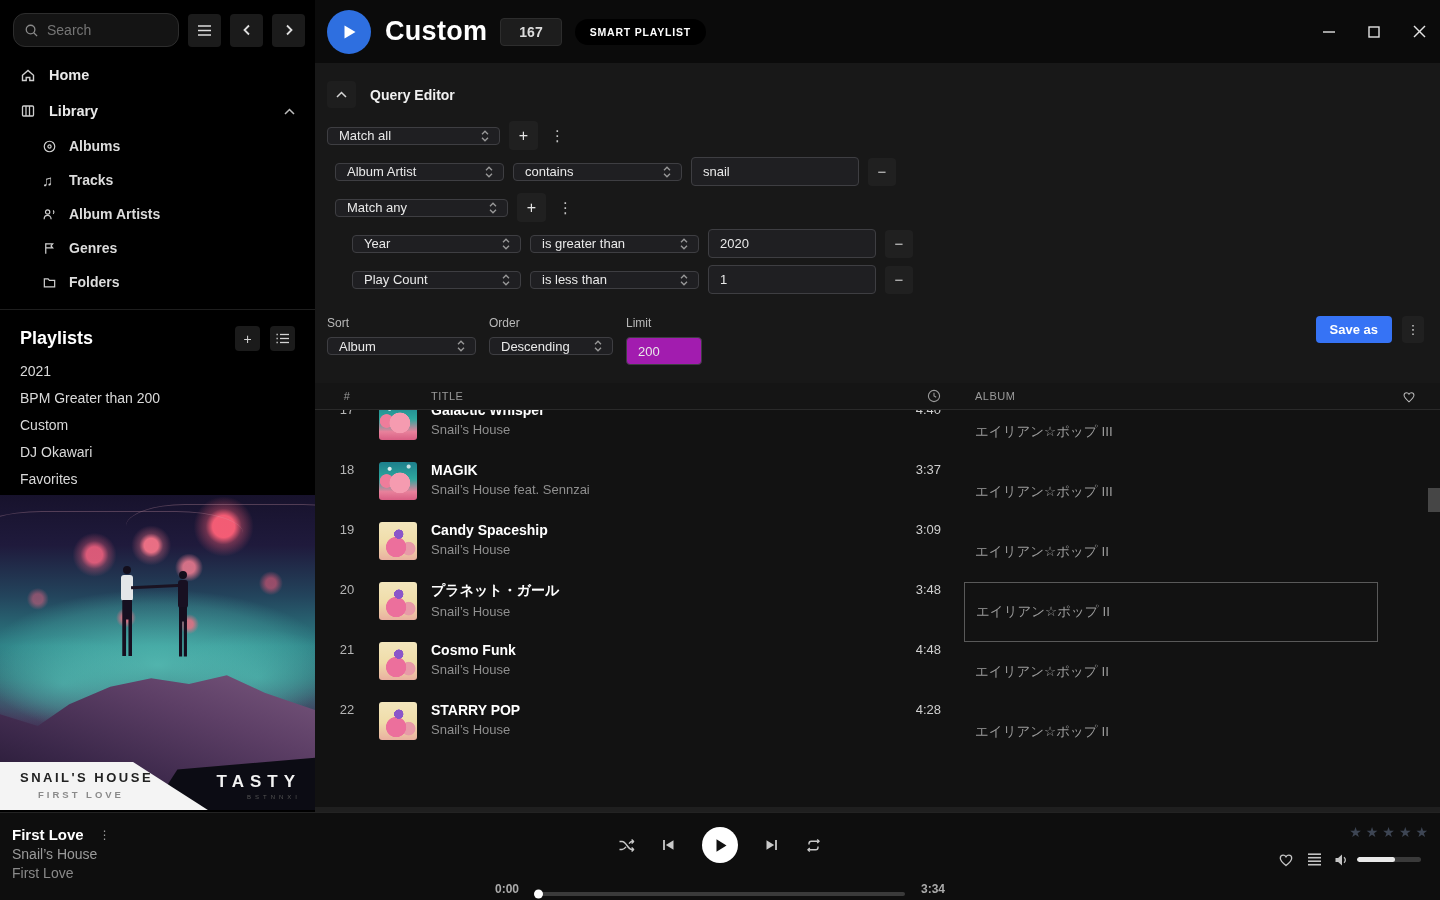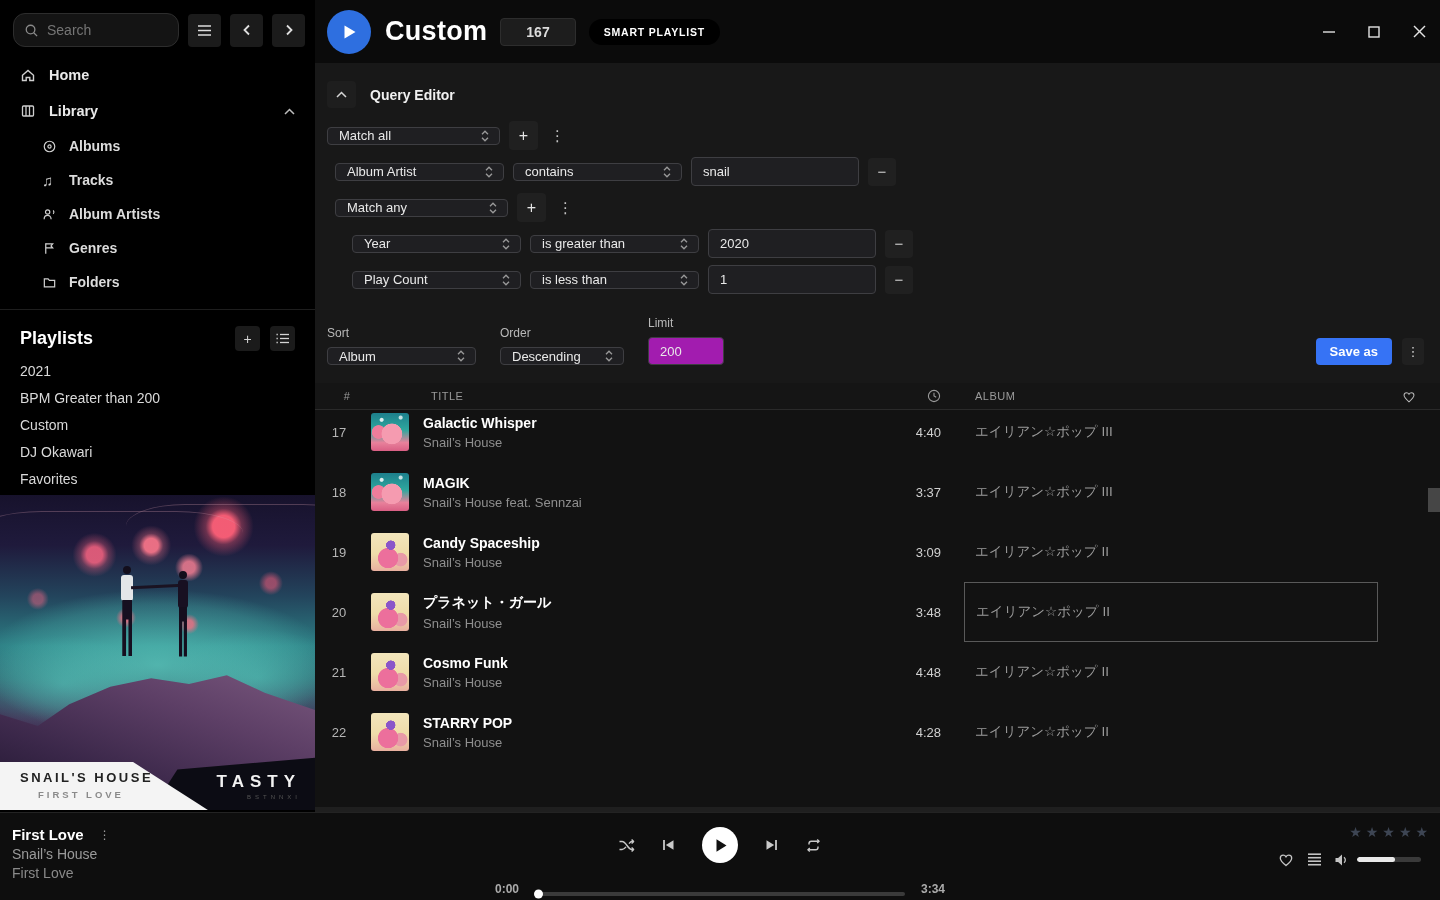--- a/index.html
+++ b/index.html
@@ -60,21 +60,21 @@
   .banner-album { font-size:9.5px; font-weight:700; letter-spacing:3px; color:#8a8a8a; margin:4px 0 0 18px; }
   .banner-dark { position:absolute; right:0; bottom:0; width:52%; height:58px; background:#0c0c14; clip-path:polygon(16% 30%,100% 10%,100% 100%,0 100%); padding:20px 14px 0 0; text-align:right; }
   .banner-label { font-size:17px; font-weight:700; letter-spacing:6px; color:#f2f2f2; }
   .banner-label-sub { font-size:6px; letter-spacing:4px; color:#555; margin-top:2px; }
 
   
   .main { flex:1; display:flex; flex-direction:column; background:#181818; position:relative; min-width:0; }
   .page-head { height:63px; background:#0b0b0b; display:flex; align-items:center; padding-left:12px; flex-shrink:0; position:relative; }
   .play-round { width:44px; height:44px; border-radius:50%; background:#2e6fe0; display:flex; align-items:center; justify-content:center; cursor:pointer; flex-shrink:0; }
   .page-title { font-size:27px; font-weight:800; letter-spacing:.3px; margin-left:14px; }
-  .count-badge { margin-left:13px; background:#1d1d1d; border:1px solid #2d2d2d; border-radius:4px; padding:5px 25px; font-size:14px; font-weight:700; color:#dcdcdc; }
+  .count-badge { margin-left:13px; background:#1d1d1d; border:1px solid #2d2d2d; border-radius:4px; padding:5px 18px; font-size:14px; font-weight:700; color:#dcdcdc; }
   .smart-badge { margin-left:13px; background:#000; border-radius:13px; padding:7px 15px; font-size:10.5px; font-weight:800; letter-spacing:.8px; color:#fff; }
   .win-controls { position:absolute; right:14px; top:0; height:63px; display:flex; align-items:center; gap:31px; }
   .win-btn { width:14px; height:14px; display:flex; align-items:center; justify-content:center; color:#e3e3e3; cursor:pointer; }
 
   .list-toolbar { display:flex; align-items:center; gap:27px; padding:15px 22px 0 20px; }
   .tb-text { font-size:13.5px; font-weight:700; color:#f2f2f2; cursor:pointer; }
   .tb-dots { color:#9f9f9f; font-size:14px; letter-spacing:1px; cursor:pointer; }
   .gear { margin-left:auto; font-size:17px; color:#d9d9d9; cursor:pointer; line-height:1; }
 
   .qe-head { display:flex; align-items:center; gap:14px; margin:18px 0 0 12px; }
@@ -86,39 +86,39 @@
   .r1 { margin:7px 8px 0 20px; }
   .g2 { margin:7px 0 0 20px; }
   .r23 { margin:7px 0 0 37px; }
   .qselect { height:18px; background:#1f1f22; border:1px solid #3e3e42; border-radius:4px; display:flex; align-items:center; justify-content:space-between; padding:0 9px 0 11px; font-size:13px; color:#e9e9e9; cursor:pointer; }
   .w-group { width:173px; } .w-field { width:169px; } .w-op { width:169px; }
   .qinput { height:29px; width:168px; background:#1f1f22; border:1px solid #3e3e42; border-radius:4px; color:#e9e9e9; font-size:13px; font-family:inherit; padding:0 11px; outline:none; }
   .sq-btn { width:29px; height:29px; background:#202020; border-radius:4px; display:flex; align-items:center; justify-content:center; color:#e4e4e4; font-size:16px; cursor:pointer; flex-shrink:0; }
   .kebab-plain { color:#c3c3c3; font-size:15px; padding:0 3px; cursor:pointer; }
   .minus-btn { width:28px; height:28px; background:#202020; border-radius:4px; display:flex; align-items:center; justify-content:center; color:#cfcfcf; font-size:15px; cursor:pointer; flex-shrink:0; }
 
-  .sort-row { display:flex; align-items:flex-end; gap:24px; margin:22px 16px 0 12px; }
+  .sort-row { display:flex; align-items:flex-start; gap:13px; margin:22px 16px 0 12px; }
   .field-block .f-label { font-size:12px; color:#b9b9b9; margin-bottom:7px; }
   .w-sort { width:149px; } .w-order { width:124px; }
   .limit-input { height:28px; width:76px; background:#a21caf; border:1px solid #3e3e42; border-radius:4px; color:#e9e9e9; font-size:13px; font-family:inherit; padding:0 11px; outline:none; }
   .save-group { margin-left:auto; display:flex; gap:10px; align-items:flex-end; }
   .save-btn { height:27px; padding:0 14px; background:#3673f5; border:none; border-radius:4px; color:#fff; font-size:13px; font-weight:700; font-family:inherit; cursor:pointer; }
   .kebab-btn { width:22px; height:27px; background:#202020; border-radius:4px; display:flex; align-items:center; justify-content:center; color:#cfcfcf; font-size:13px; cursor:pointer; }
 
   
   .table-section { margin-top:18px; flex:1; display:flex; flex-direction:column; overflow:hidden; background:#121212; position:relative; }
   .thead { height:27px; background:#151515; border-bottom:1px solid #2a2a2a; display:flex; align-items:center; padding-left:12px; font-size:11px; letter-spacing:.5px; color:#9a9a9a; flex-shrink:0; }
   .h-num { width:40px; text-align:center; cursor:pointer; }
   .h-spacer { width:64px; }
   .h-title { flex:1; cursor:pointer; }
   .h-dur { width:70px; display:flex; justify-content:flex-end; margin-right:23px; cursor:pointer; }
   .h-album { width:414px; padding-left:11px; cursor:pointer; }
   .h-fav { width:62px; display:flex; justify-content:center; cursor:pointer; color:#b9b9b9; }
   .tbody { flex:1; overflow:hidden; }
-  .trow { display:flex; align-items:center; height:60px; padding-left:4px; cursor:pointer; }
+  .trow { display:flex; height:60px; padding-left:12px; cursor:pointer; }
   .trow.clip { margin-top:-8px; }
   .tnum { width:40px; text-align:center; color:#b5b5b5; font-size:13px; }
   .thumb { width:38px; height:38px; border-radius:3px; margin-left:12px; flex-shrink:0; }
   .art-3 { background:
       radial-gradient(circle at 28% 18%, rgba(255,255,255,.85) 0 1.5px, transparent 2.5px),
       radial-gradient(circle at 78% 12%, rgba(255,255,255,.75) 0 1.5px, transparent 2.5px),
       radial-gradient(circle at 55% 55%, #f59bb0 0 34%, transparent 36%),
       radial-gradient(circle at 20% 50%, #ef7d9b 0 18%, transparent 20%),
       linear-gradient(180deg,#1d7f8c 0%,#2fa89e 45%,#e8819b 78%,#d95f84 100%); }
   .art-2 { background:

